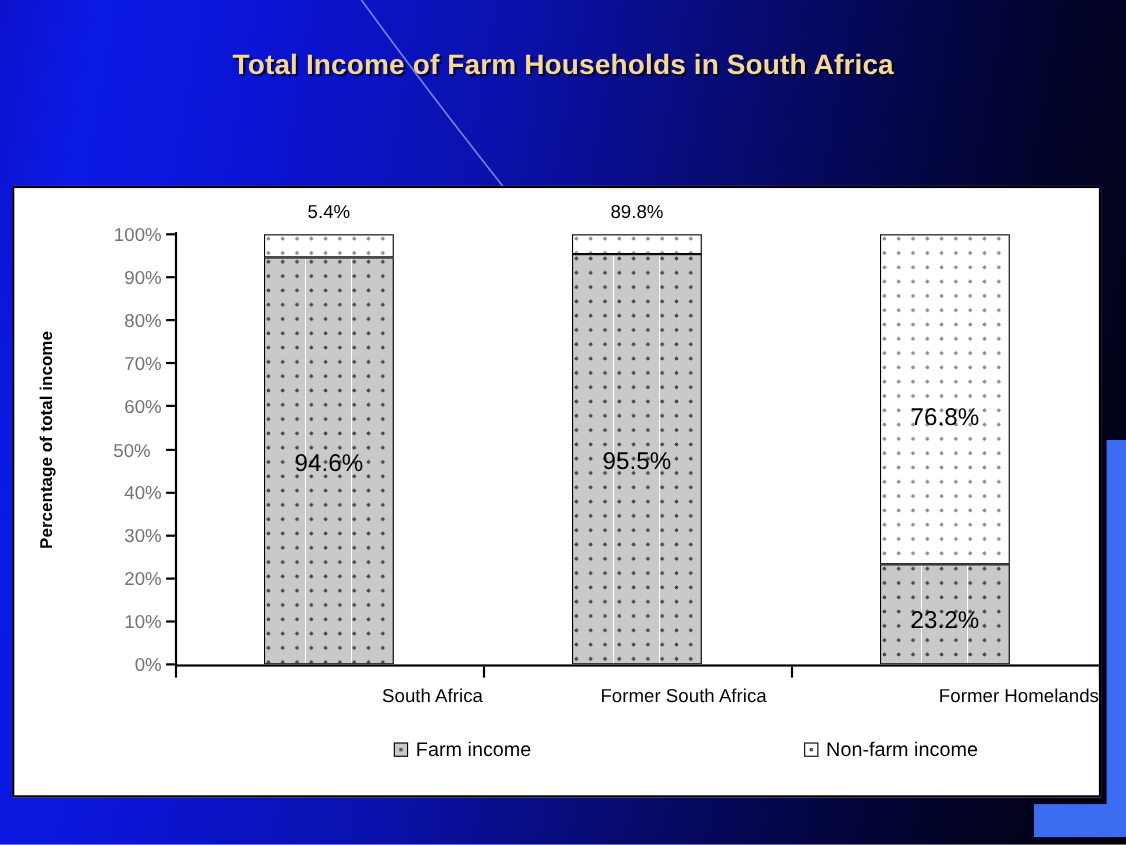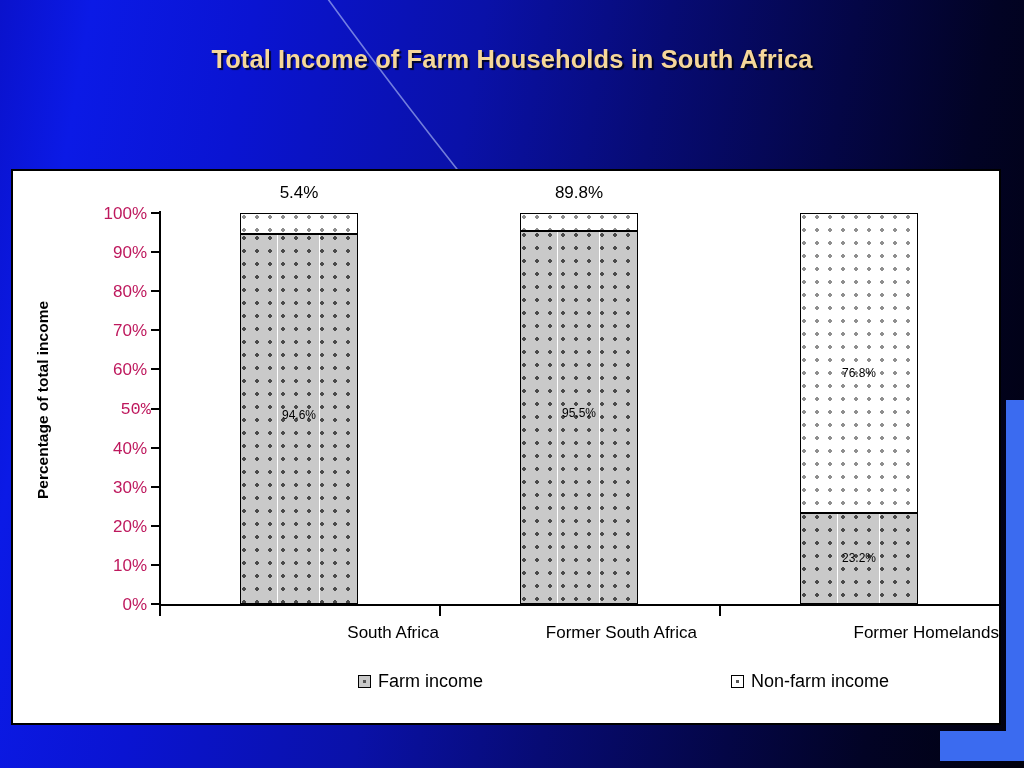--- a/index.html
+++ b/index.html
@@ -104,21 +104,21 @@
     transform: rotate(-90deg);
     transform-origin: center center;
     white-space: nowrap;
   }
 
   .y-tick-label {
     position: absolute;
     width: 72px;
     text-align: right;
     font-size: 17px;
-    color: #be185d;
+    color: #737373;
     line-height: 17px;
   }
 
   .y-tick-mark {
     position: absolute;
     width: 8px;
     height: 2px;
     background: #000;
   }
 
@@ -182,21 +182,21 @@
       radial-gradient(circle at 3px 3px, #8f8f8f 1.6px, rgba(0,0,0,0) 1.9px);
     background-size: 13px 13px;
     background-repeat: repeat;
   }
 
   .seg-value {
     position: absolute;
     left: 0;
     width: 100%;
     text-align: center;
-    font-size: 12px;
+    font-size: 22px;
     color: #000;
     white-space: nowrap;
   }
 
   .bar-top-label {
     position: absolute;
     left: 0;
     width: 100%;
     text-align: center;
     font-size: 17px;
@@ -267,21 +267,21 @@
           <div class="y-tick-label" style="left: 62px; top: 34px;">100%</div>
           <div class="y-tick-mark" style="left: 138px; top: 41px;"></div>
           <div class="y-tick-label" style="left: 62px; top: 73.1px;">90%</div>
           <div class="y-tick-mark" style="left: 138px; top: 80.1px;"></div>
           <div class="y-tick-label" style="left: 62px; top: 112.2px;">80%</div>
           <div class="y-tick-mark" style="left: 138px; top: 119.2px;"></div>
           <div class="y-tick-label" style="left: 62px; top: 151.3px;">70%</div>
           <div class="y-tick-mark" style="left: 138px; top: 158.3px;"></div>
           <div class="y-tick-label" style="left: 62px; top: 190.4px;">60%</div>
           <div class="y-tick-mark" style="left: 138px; top: 197.4px;"></div>
-          <div class="y-tick-label" style="left: 66px; top: 229.5px; font-family: Liberation Mono, monospace;">50%</div>
+          <div class="y-tick-label" style="left: 52px; top: 229.5px;">50%</div>
           <div class="y-tick-mark" style="left: 138px; top: 236.5px;"></div>
           <div class="y-tick-label" style="left: 62px; top: 268.6px;">40%</div>
           <div class="y-tick-mark" style="left: 138px; top: 275.6px;"></div>
           <div class="y-tick-label" style="left: 62px; top: 307.7px;">30%</div>
           <div class="y-tick-mark" style="left: 138px; top: 314.7px;"></div>
           <div class="y-tick-label" style="left: 62px; top: 346.8px;">20%</div>
           <div class="y-tick-mark" style="left: 138px; top: 353.8px;"></div>
           <div class="y-tick-label" style="left: 62px; top: 385.9px; text-align: right;">10%</div>
           <div class="y-tick-mark" style="left: 138px; top: 392.9px;"></div>
           <div class="y-tick-label" style="left: 62px; top: 425px;">0%</div>

